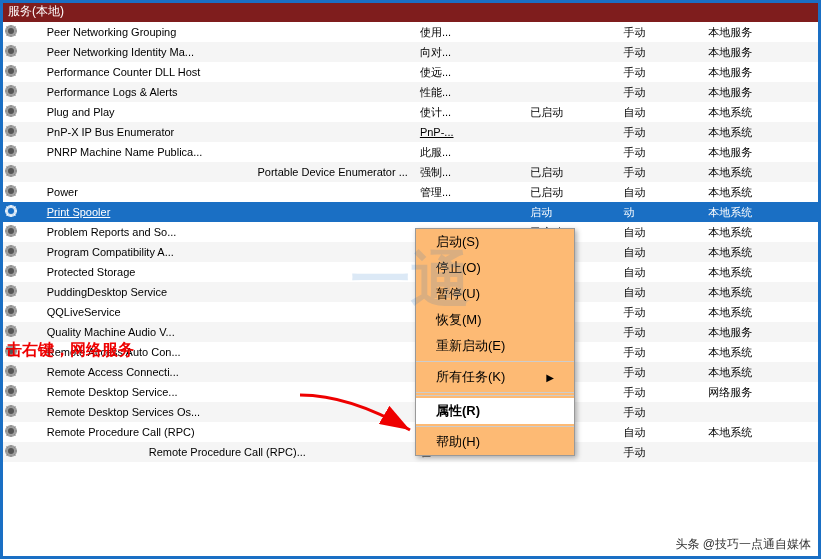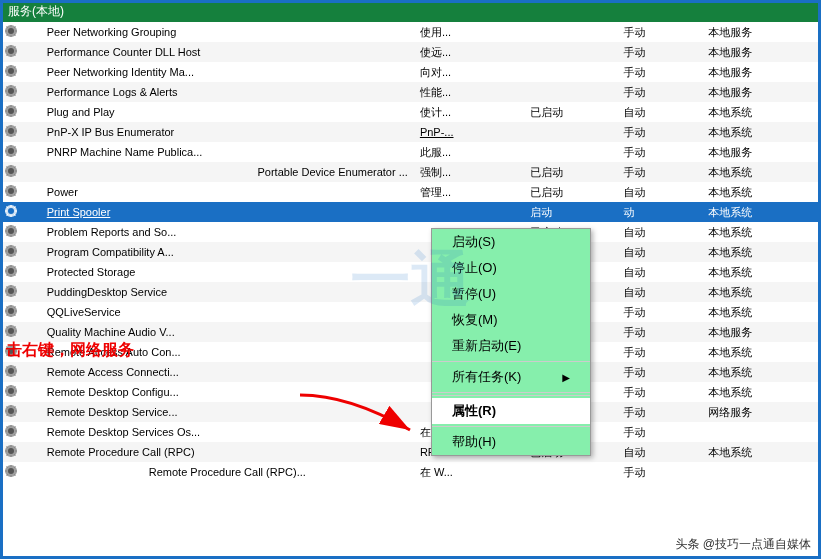--- a/index.html
+++ b/index.html
@@ -23,21 +23,21 @@
     
     .services-window {
       position: absolute;
       top: 0; left: 0; right: 0; bottom: 0;
       background: #f0f0f0;
       display: flex;
       flex-direction: column;
     }
 
     .title-bar {
-      background: #15803d;
+      background: #7f1d1d;
       color: #fff;
       padding: 4px 8px;
       font-size: 12px;
       display: flex;
       align-items: center;
       height: 22px;
     }
 
     .services-content {
       flex: 1;
@@ -73,22 +73,22 @@
     }
 
     .services-table tr.selected td {
       color: #fff;
     }
 
     
     .context-menu {
       position: absolute;
       top: 228px;
-      left: 431px;
-      background: #86efac;
+      left: 415px;
+      background: #fdba74;
       border: 1px solid #999;
       box-shadow: 2px 2px 5px rgba(0,0,0,0.3);
       width: 160px;
       z-index: 100;
       font-size: 13px;
     }
 
     .context-menu-item {
       padding: 4px 20px;
       cursor: pointer;
@@ -179,34 +179,34 @@
             <td style="width: 55px;"></td>
             <td style="width: 50px;">手动</td>
             <td style="width: 70px;">本地服务</td>
           </tr>
           <tr>
             <td style="width: 20px; padding-left: 4px;"><svg width="14" height="14" viewBox="0 0 14 14">
     <circle cx="7" cy="7" r="6" fill="#888" opacity="0.8"></circle>
     <circle cx="7" cy="7" r="3" fill="#555"></circle>
     <path d="M7 1v2M7 11v2M1 7h2M11 7h2M2.5 2.5l1.4 1.4M10.1 10.1l1.4 1.4M2.5 11.5l1.4-1.4M10.1 3.9l1.4-1.4" stroke="#888" stroke-width="1"></path>
   </svg></td>
+            <td style="width: 220px;">Peer Networking Identity Ma...</td>
+            <td style="width: 65px;">向对...</td>
+            <td style="width: 55px;"></td>
+            <td style="width: 50px;">手动</td>
+            <td style="width: 70px;">本地服务</td>
+          </tr>
+          <tr>
+            <td style="width: 20px; padding-left: 4px;"><svg width="14" height="14" viewBox="0 0 14 14">
+    <circle cx="7" cy="7" r="6" fill="#888" opacity="0.8"></circle>
+    <circle cx="7" cy="7" r="3" fill="#555"></circle>
+    <path d="M7 1v2M7 11v2M1 7h2M11 7h2M2.5 2.5l1.4 1.4M10.1 10.1l1.4 1.4M2.5 11.5l1.4-1.4M10.1 3.9l1.4-1.4" stroke="#888" stroke-width="1"></path>
+  </svg></td>
             <td style="width: 220px;">Performance Counter DLL Host</td>
             <td style="width: 65px;">使远...</td>
-            <td style="width: 55px;"></td>
-            <td style="width: 50px;">手动</td>
-            <td style="width: 70px;">本地服务</td>
-          </tr>
-          <tr>
-            <td style="width: 20px; padding-left: 4px;"><svg width="14" height="14" viewBox="0 0 14 14">
-    <circle cx="7" cy="7" r="6" fill="#888" opacity="0.8"></circle>
-    <circle cx="7" cy="7" r="3" fill="#555"></circle>
-    <path d="M7 1v2M7 11v2M1 7h2M11 7h2M2.5 2.5l1.4 1.4M10.1 10.1l1.4 1.4M2.5 11.5l1.4-1.4M10.1 3.9l1.4-1.4" stroke="#888" stroke-width="1"></path>
-  </svg></td>
-            <td style="width: 220px;">Peer Networking Identity Ma...</td>
-            <td style="width: 65px;">向对...</td>
             <td style="width: 55px;"></td>
             <td style="width: 50px;">手动</td>
             <td style="width: 70px;">本地服务</td>
           </tr>
           <tr>
             <td style="width: 20px; padding-left: 4px;"><svg width="14" height="14" viewBox="0 0 14 14">
     <circle cx="7" cy="7" r="6" fill="#888" opacity="0.8"></circle>
     <circle cx="7" cy="7" r="3" fill="#555"></circle>
     <path d="M7 1v2M7 11v2M1 7h2M11 7h2M2.5 2.5l1.4 1.4M10.1 10.1l1.4 1.4M2.5 11.5l1.4-1.4M10.1 3.9l1.4-1.4" stroke="#888" stroke-width="1"></path>
   </svg></td>
@@ -372,32 +372,20 @@
             <td style="width: 50px;">手动</td>
             <td style="width: 70px;">本地系统</td>
           </tr>
           <tr>
             <td style="width: 20px; padding-left: 4px;"><svg width="14" height="14" viewBox="0 0 14 14">
     <circle cx="7" cy="7" r="6" fill="#888" opacity="0.8"></circle>
     <circle cx="7" cy="7" r="3" fill="#555"></circle>
     <path d="M7 1v2M7 11v2M1 7h2M11 7h2M2.5 2.5l1.4 1.4M10.1 10.1l1.4 1.4M2.5 11.5l1.4-1.4M10.1 3.9l1.4-1.4" stroke="#888" stroke-width="1"></path>
   </svg></td>
             <td style="width: 220px;">Remote Access Connecti...</td>
-            <td style="width: 65px;"></td>
-            <td style="width: 55px;"></td>
-            <td style="width: 50px;">手动</td>
-            <td style="width: 70px;">本地系统</td>
-          </tr>
-          <tr>
-            <td style="width: 20px; padding-left: 4px;"><svg width="14" height="14" viewBox="0 0 14 14">
-    <circle cx="7" cy="7" r="6" fill="#888" opacity="0.8"></circle>
-    <circle cx="7" cy="7" r="3" fill="#555"></circle>
-    <path d="M7 1v2M7 11v2M1 7h2M11 7h2M2.5 2.5l1.4 1.4M10.1 10.1l1.4 1.4M2.5 11.5l1.4-1.4M10.1 3.9l1.4-1.4" stroke="#888" stroke-width="1"></path>
-  </svg></td>
-            <td style="width: 220px;">Remote Desktop Configu...</td>
             <td style="width: 65px;"></td>
             <td style="width: 55px;"></td>
             <td style="width: 50px;">手动</td>
             <td style="width: 70px;">本地系统</td>
           </tr>
           <tr>
             <td style="width: 20px; padding-left: 4px;"><svg width="14" height="14" viewBox="0 0 14 14">
     <circle cx="7" cy="7" r="6" fill="#888" opacity="0.8"></circle>
     <circle cx="7" cy="7" r="3" fill="#555"></circle>
     <path d="M7 1v2M7 11v2M1 7h2M11 7h2M2.5 2.5l1.4 1.4M10.1 10.1l1.4 1.4M2.5 11.5l1.4-1.4M10.1 3.9l1.4-1.4" stroke="#888" stroke-width="1"></path>

